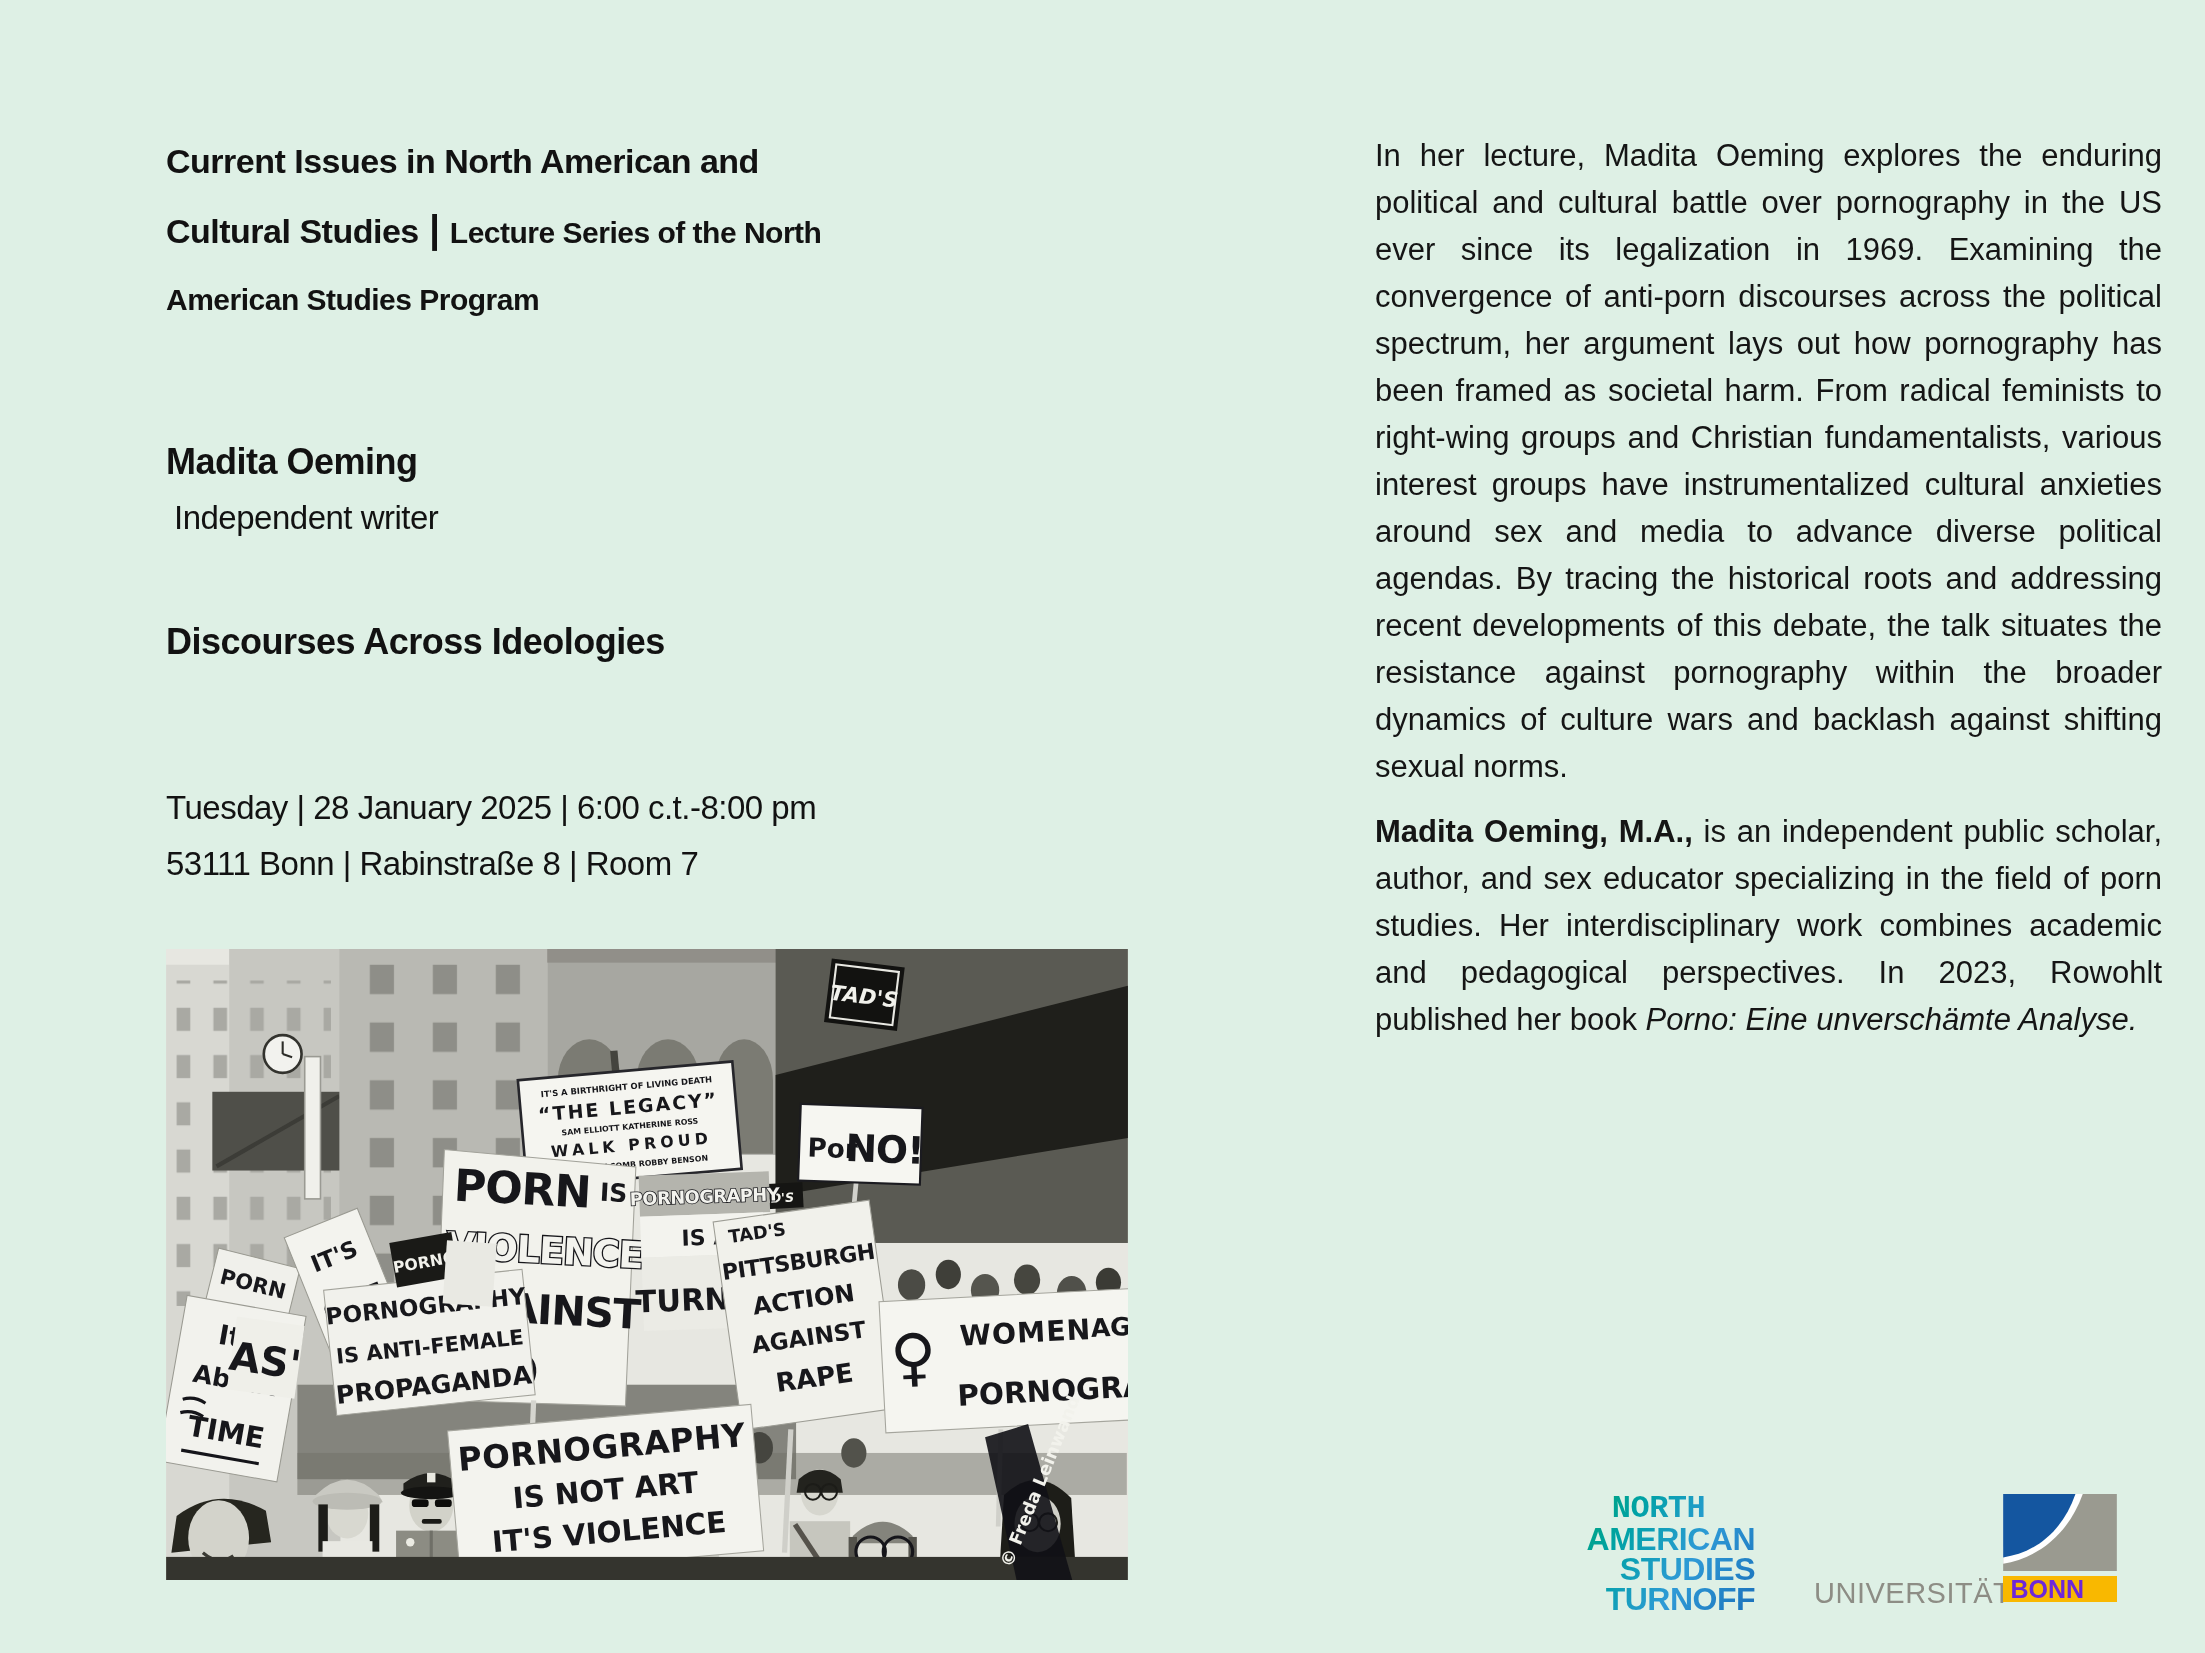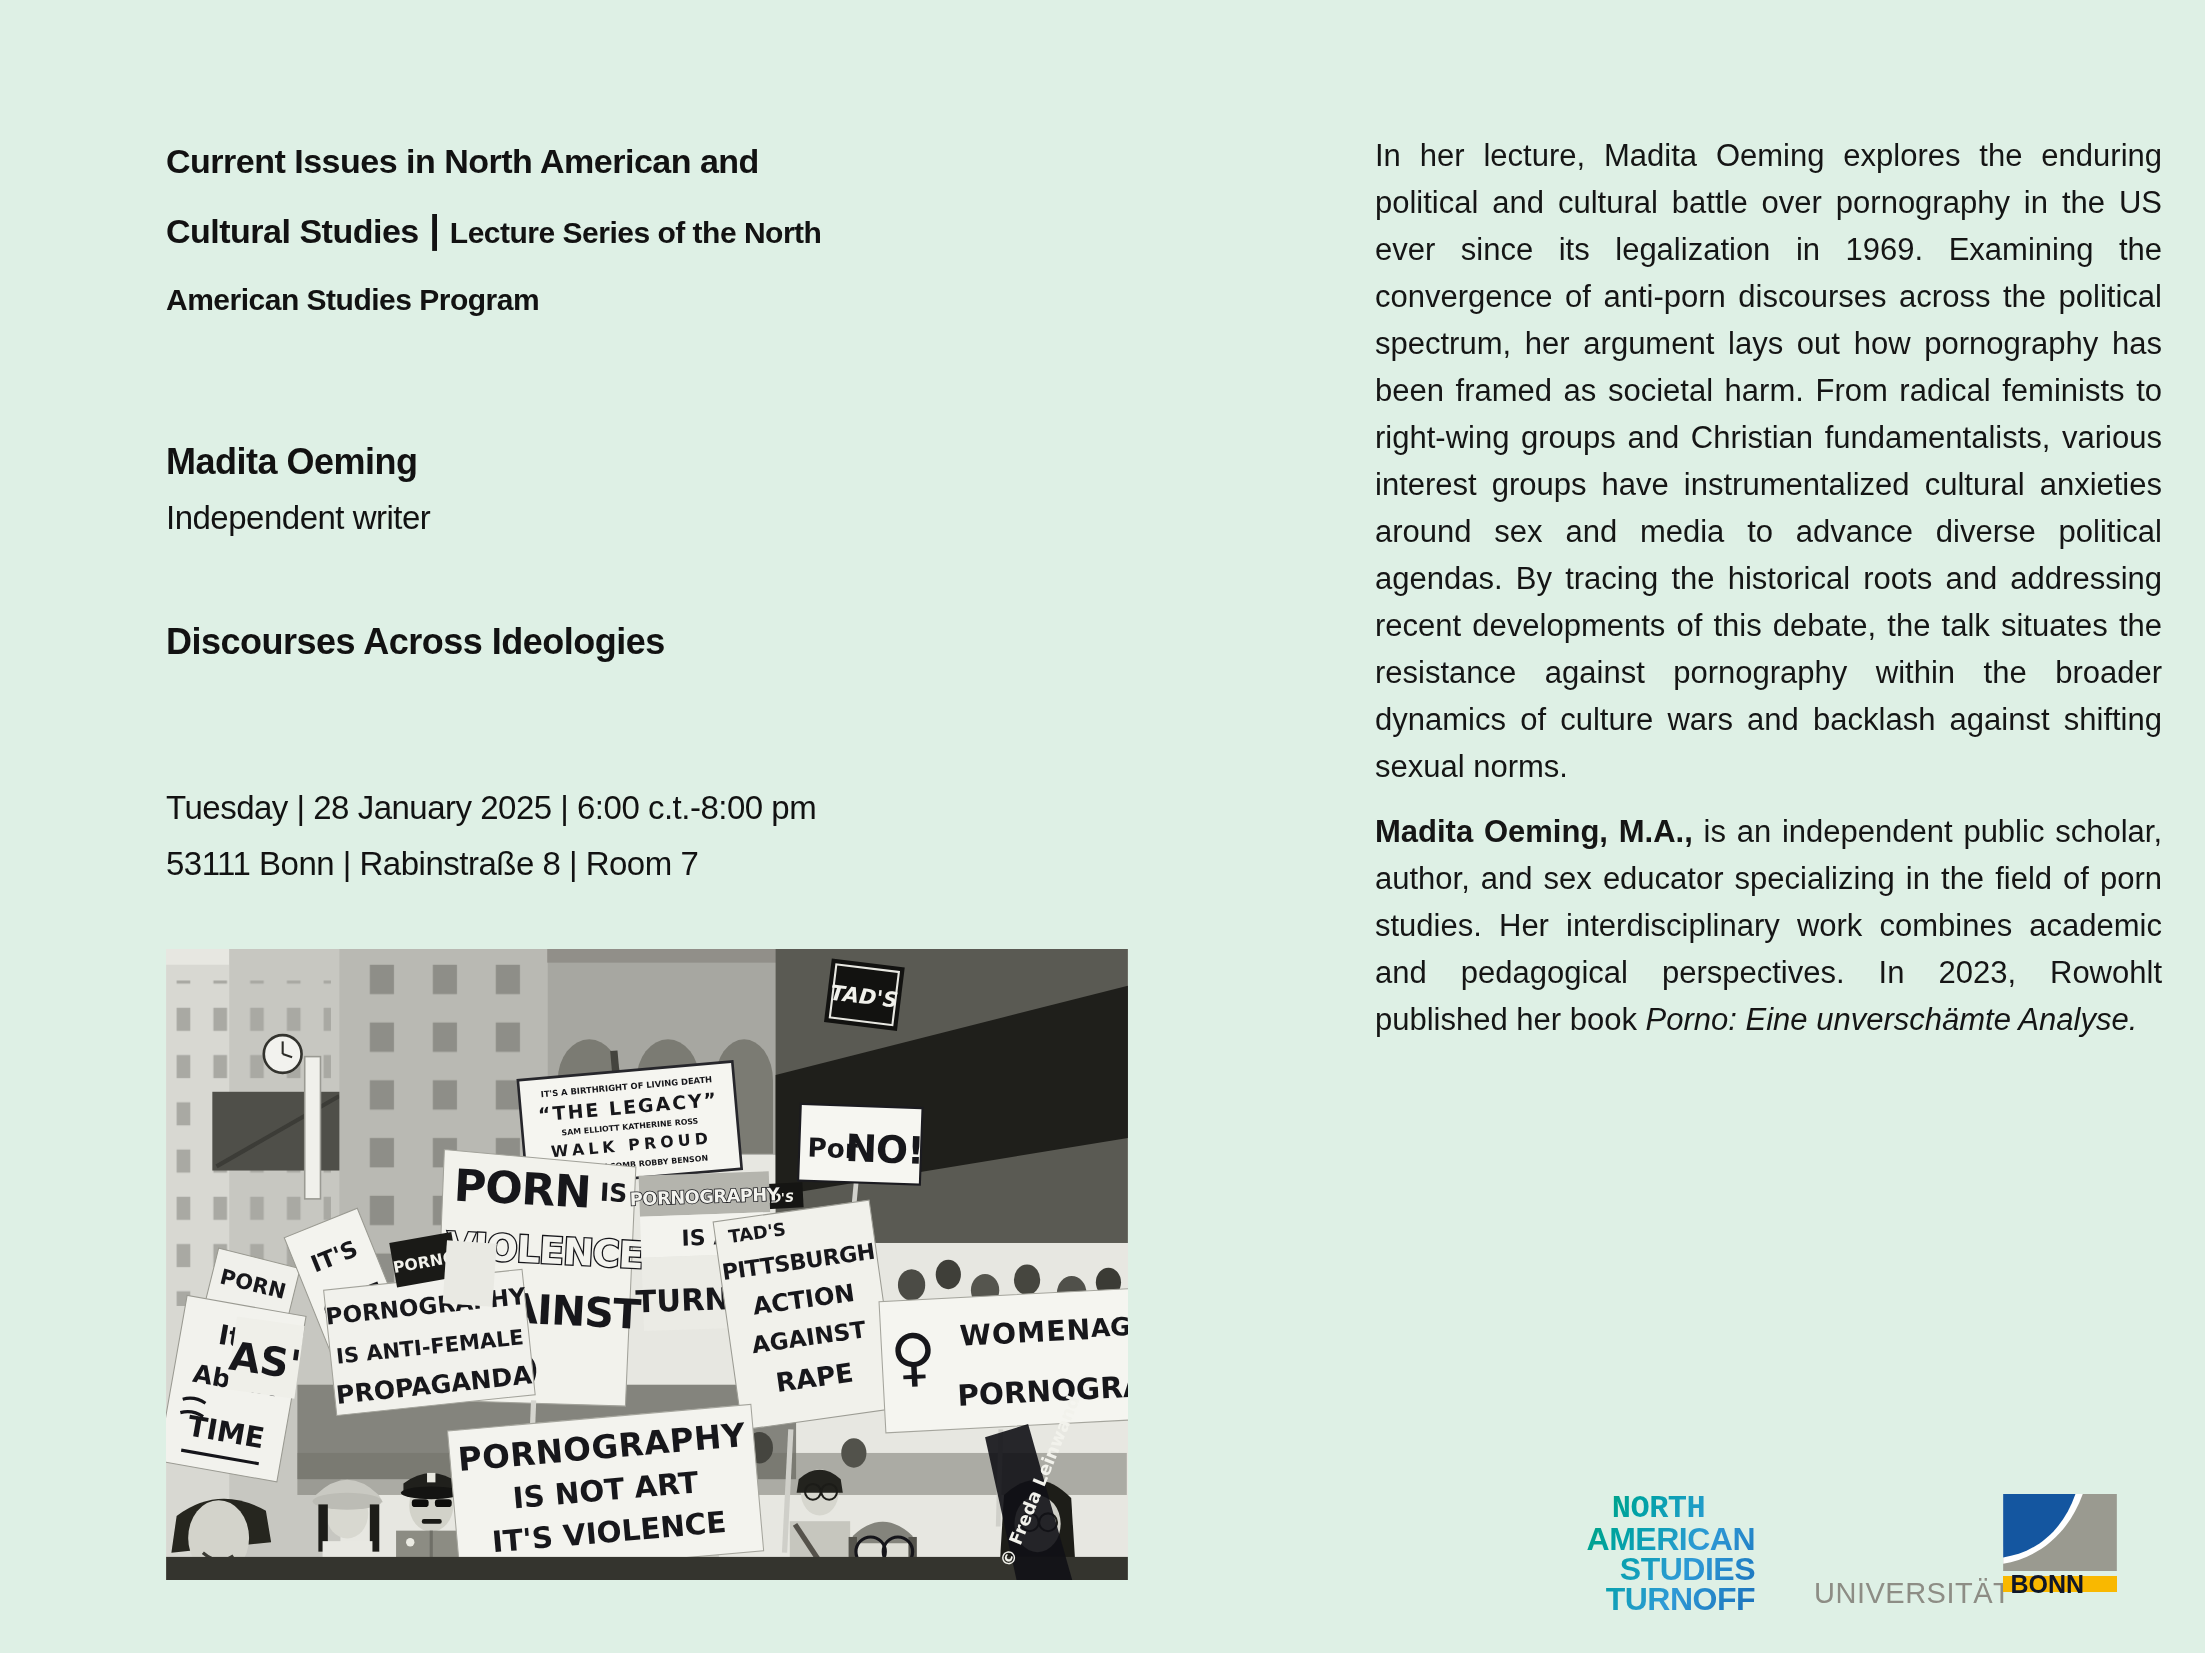--- a/index.html
+++ b/index.html
@@ -9,21 +9,21 @@
   .abs { position:absolute; }
 
   
   .series-title { left:166px; top:131px; width:998px; line-height:60px; letter-spacing:-0.5px; }
   .t-main { font-size:34px; font-weight:bold; }
   .t-sep  { font-size:38px; font-weight:bold; margin:0 10.5px; position:relative; top:-1.1px; }
   .t-sub  { font-size:30px; font-weight:bold; }
 
   .speaker { left:166px; top:434px; line-height:56px; letter-spacing:-0.5px; }
   .speaker-name { font-size:36px; font-weight:bold; }
-  .speaker-affiliation { font-size:33px; }
+  .speaker-affiliation { font-size:33px;margin-left:8px; }
 
   .lecture-title { left:166px; top:612px; line-height:59px; font-size:36px; font-weight:bold; letter-spacing:-0.5px; width:1050px; }
 
   .event-block { left:166px; top:780px; line-height:56px; font-size:33px; letter-spacing:-0.5px; }
 
   
   .photo { left:166px; top:949px; width:962px; height:631px; background:#e7e7e1; overflow:hidden; }
   .photo svg { display:block; }
   .ph-t   { font-family:"DejaVu Sans",sans-serif; font-weight:700; fill:#17171b; }
   .ph-out { font-family:"DejaVu Sans",sans-serif; font-weight:800; fill:#f3f3ee; stroke:#17171b; paint-order:stroke; }
@@ -39,21 +39,21 @@
   
   .nasp { left:1562px; top:1494px; width:193px; font-weight:bold; font-size:32px; line-height:30px; letter-spacing:-0.5px;
           background:linear-gradient(122deg,#00a263 0%, #00a2a6 32%, #2e9ad6 64%, #1a6fba 100%);
           -webkit-background-clip:text; background-clip:text; color:transparent; }
   @supports not ((-webkit-background-clip:text) or (background-clip:text)) { .nasp { color:#1a6fba; } }
   .nasp .l { text-align:right; }
   .nasp .l.first { text-align:center;font-family:Liberation Mono, monospace; }
 
   .uni-label { left:1814px; top:1577px; font-size:29px; color:#8d8d85; letter-spacing:0.5px; }
   .bonn-emblem { left:2003px; top:1494px; width:114px; height:77px; }
-  .bonn-box { left:2003px; top:1576px; width:114px; height:16px; background:#f9b800; color:#0f172a;
+  .bonn-box { left:2003px; top:1576px; width:114px; height:26px; background:#f9b800; color:#6d28d9;
               font-weight:bold; font-size:25px; display:flex; align-items:center; padding-left:7.4px; letter-spacing:0; }
 </style>
 </head>
 <body>
 
 <div class="abs series-title">
   <div><span class="t-main">Current Issues in North American and</span></div>
   <div>
     <span class="t-main">Cultural Studies</span><span class="t-sep">|</span><span class="t-sub">Lecture Series of the North</span>
   </div>

